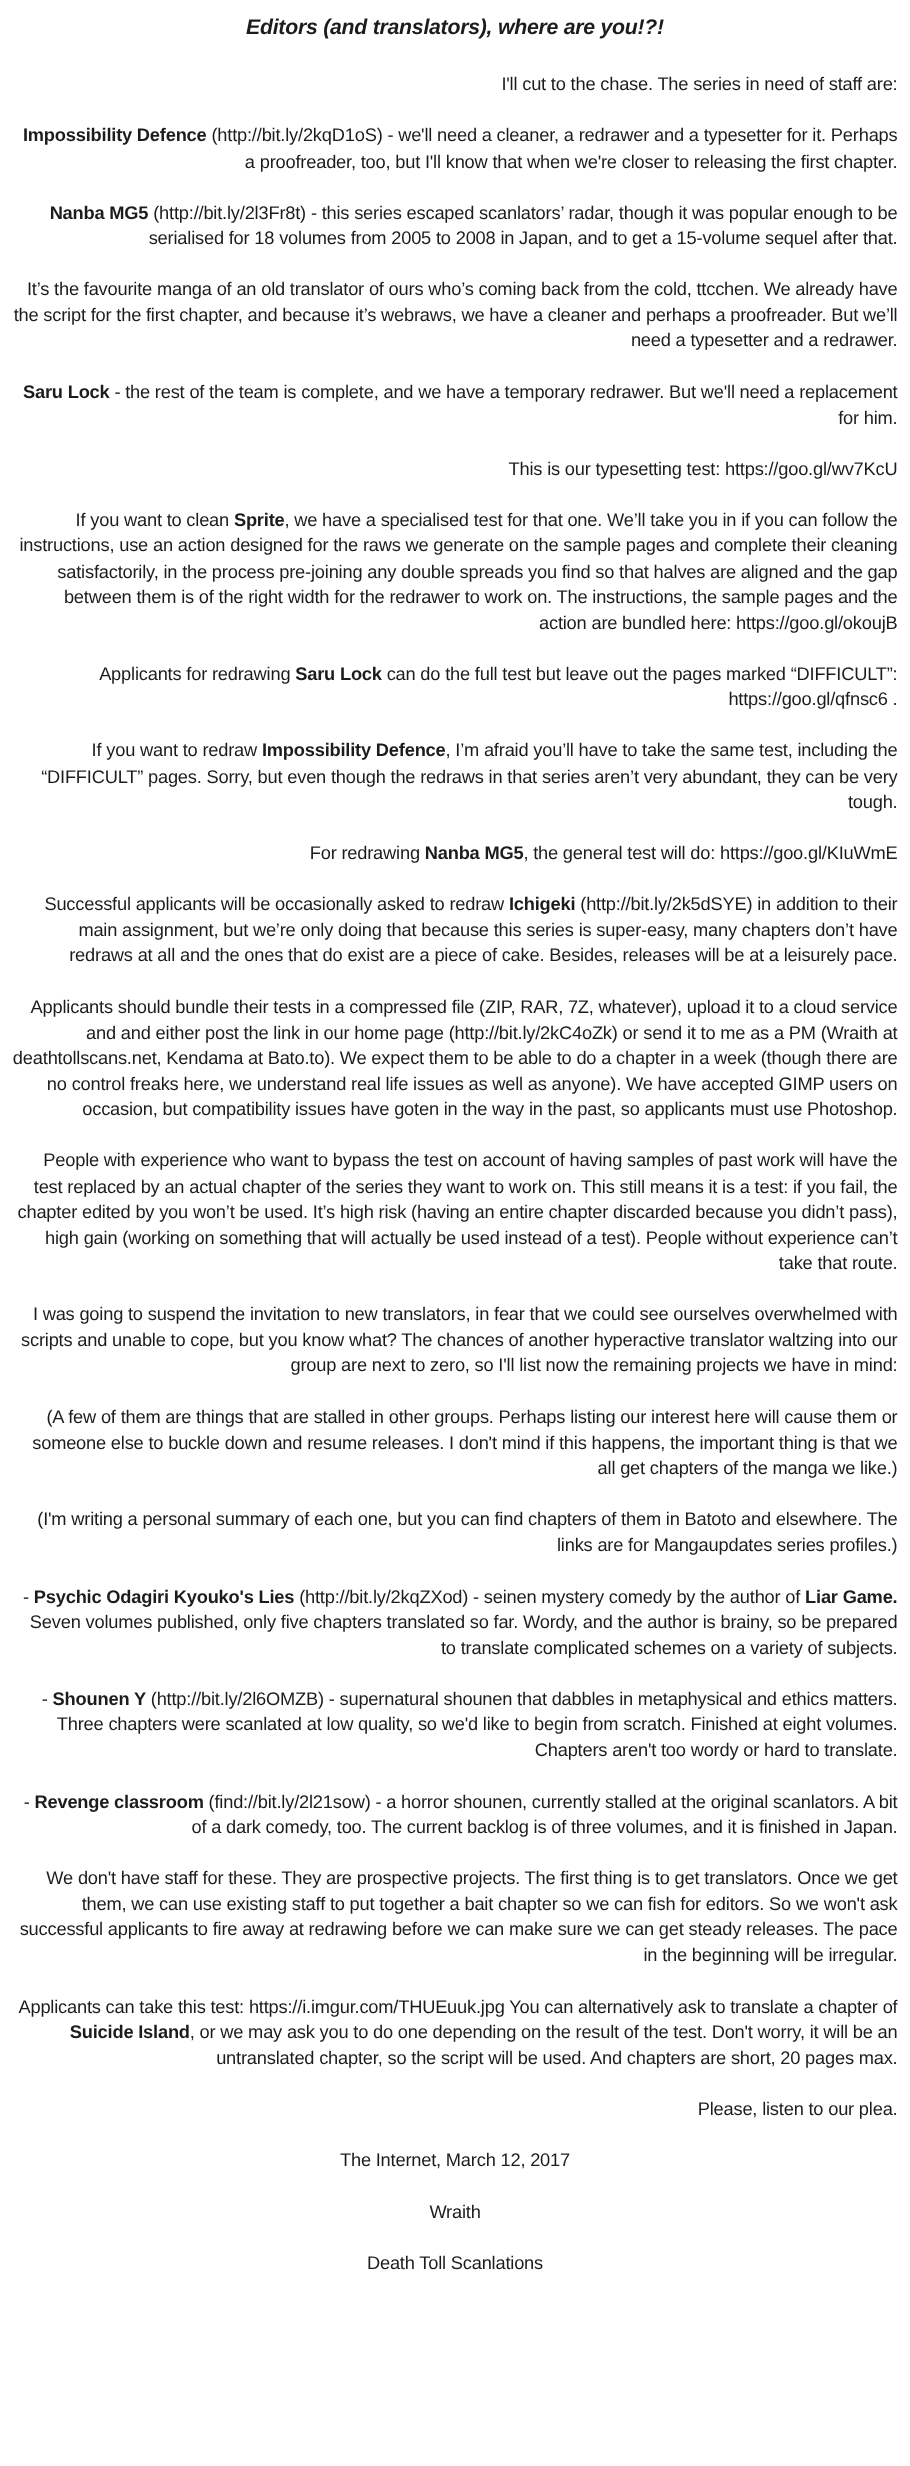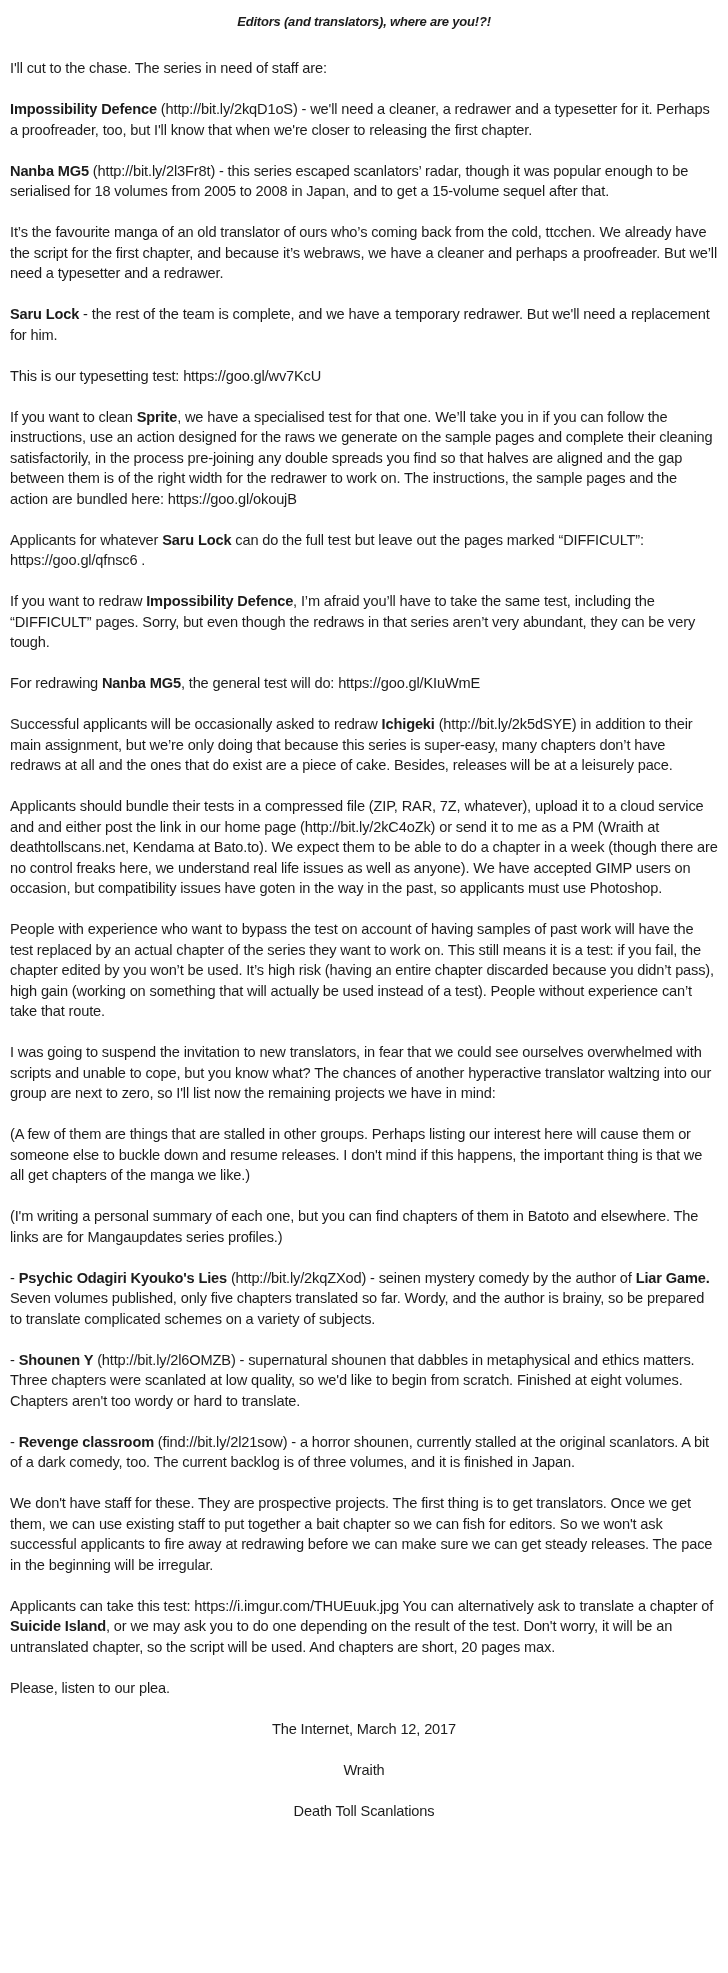--- a/index.html
+++ b/index.html
@@ -11,51 +11,51 @@
     background: #ffffff;
     color: #1c1c1c;
     font-family: "Liberation Sans", sans-serif;
     font-size: 14.6px;
     line-height: 20.5px;
     letter-spacing: -0.15px;
     padding: 8px 10px 10px 10px;
     overflow: hidden;
   }
   .title {
-    font-size: 13px;
+    font-size: 17px;
     font-weight: bold;
     font-style: italic;
     text-align: center;
     margin: 2px 0 24px 0;
     line-height: 24px;
     letter-spacing: -0.2px;
   }
   .para {
     margin: 0 0 20.5px 0;
-    text-align: left;
+    text-align: right;
     white-space: pre-wrap;
   }
   .para.right { text-align: center; }
   .b { font-weight: bold; }
   .i { }
 </style>
 </head>
 <body>
 
 <div class="page">
   <h1 class="title">Editors (and translators), where are you!?!</h1>
   <div>
       <p class="para"><span class="">I'll cut to the chase. The series in need of staff are:</span></p>
       <p class="para"><span class="b i">Impossibility Defence</span><span class=""> (http://bit.ly/2kqD1oS) - we'll need a cleaner, a redrawer and a typesetter for it. Perhaps a proofreader, too, but I'll know that when we're closer to releasing the first chapter.</span></p>
       <p class="para"><span class="b i">Nanba MG5</span><span class=""> (http://bit.ly/2l3Fr8t) - this series escaped scanlators’ radar, though it was popular enough to be serialised for 18 volumes from 2005 to 2008 in Japan, and to get a 15-volume sequel after that.</span></p>
       <p class="para"><span class="">It’s the favourite manga of an old translator of ours who’s coming back from the cold, ttcchen. We already have the script for the first chapter, and because it’s webraws, we have a cleaner and perhaps a proofreader. But we’ll need a typesetter and a redrawer.</span></p>
       <p class="para"><span class="b i">Saru Lock</span><span class=""> - the rest of the team is complete, and we have a temporary redrawer. But we'll need a replacement for him.</span></p>
       <p class="para"><span class="">This is our typesetting test: https://goo.gl/wv7KcU</span></p>
       <p class="para"><span class="">If you want to clean </span><span class="b i">Sprite</span><span class="">, we have a specialised test for that one. We’ll take you in if you can follow the instructions, use an action designed for the raws we generate on the sample pages and complete their cleaning satisfactorily, in the process pre-joining any double spreads you find so that halves are aligned and the gap between them is of the right width for the redrawer to work on. The instructions, the sample pages and the action are bundled here: https://goo.gl/okoujB</span></p>
-      <p class="para"><span class="">Applicants for whatever </span><span class="b i">Saru Lock</span><span class=""> can do the full test but leave out the pages marked “DIFFICULT”: https://goo.gl/qfnsc6 .</span></p>
+      <p class="para"><span class="">Applicants for redrawing </span><span class="b i">Saru Lock</span><span class=""> can do the full test but leave out the pages marked “DIFFICULT”: https://goo.gl/qfnsc6 .</span></p>
       <p class="para"><span class="">If you want to redraw </span><span class="b i">Impossibility Defence</span><span class="">, I’m afraid you’ll have to take the same test, </span><span class="i">including</span><span class=""> the “DIFFICULT” pages. Sorry, but even though the redraws in that series aren’t very abundant, they can be very tough.</span></p>
       <p class="para"><span class="">For redrawing </span><span class="b i">Nanba MG5</span><span class="">, the general test will do: https://goo.gl/KIuWmE</span></p>
       <p class="para"><span class="">Successful applicants will be occasionally asked to redraw </span><span class="b i">Ichigeki</span><span class=""> (http://bit.ly/2k5dSYE) in addition to their main assignment, but we’re only doing that because this series is super-easy, many chapters don’t have redraws at all and the ones that do exist are a piece of cake. Besides, releases will be at a leisurely pace.</span></p>
       <p class="para"><span class="">Applicants should bundle their tests in a compressed file (ZIP, RAR, 7Z, whatever), upload it to a cloud service and and either post the link in our home page (http://bit.ly/2kC4oZk) or send it to me as a PM (Wraith at deathtollscans.net, Kendama at Bato.to). We expect them to be able to do a chapter in a week (though there are no control freaks here, we understand real life issues as well as anyone). We have accepted GIMP users on occasion, but compatibility issues have goten in the way in the past, so applicants must use Photoshop.</span></p>
       <p class="para"><span class="">People with experience who want to bypass the test on account of having samples of past work will have the test replaced by an actual chapter of the series they want to work on. This still means it is a test: if you fail, the chapter edited by you won’t be used. It’s high risk (having an entire chapter discarded because you didn’t pass), high gain (working on something that will actually be used instead of a test). People without experience can’t take that route.</span></p>
       <p class="para"><span class="">I was going to suspend the invitation to new translators, in fear that we could see ourselves overwhelmed with scripts and unable to cope, but you know what? The chances of another hyperactive translator waltzing into our group are next to zero, so I'll list now the remaining projects we have in mind:</span></p>
       <p class="para"><span class="">(A few of them are things that are stalled in other groups. Perhaps listing our interest here will cause them or someone else to buckle down and resume releases. I don't mind if this happens, the important thing is that we all get chapters of the manga we like.)</span></p>
       <p class="para"><span class="">(I'm writing a personal summary of each one, but you can find chapters of them in Batoto and elsewhere. The links are for Mangaupdates series profiles.)</span></p>
       <p class="para"><span class="">- </span><span class="b i">Psychic Odagiri Kyouko's Lies</span><span class=""> (http://bit.ly/2kqZXod) - </span><span class="i">seinen</span><span class=""> mystery comedy by the author of </span><span class="b i">Liar Game.</span><span class=""> Seven volumes published, only five chapters translated so far. Wordy, and the author is brainy, so be prepared to translate complicated schemes on a variety of subjects.</span></p>
       <p class="para"><span class="">- </span><span class="b i">Shounen Y</span><span class=""> (http://bit.ly/2l6OMZB) - supernatural </span><span class="i">shounen</span><span class=""> that dabbles in metaphysical and ethics matters. Three chapters were scanlated at low quality, so we'd like to begin from scratch. Finished at eight volumes. Chapters aren't too wordy or hard to translate.</span></p>

